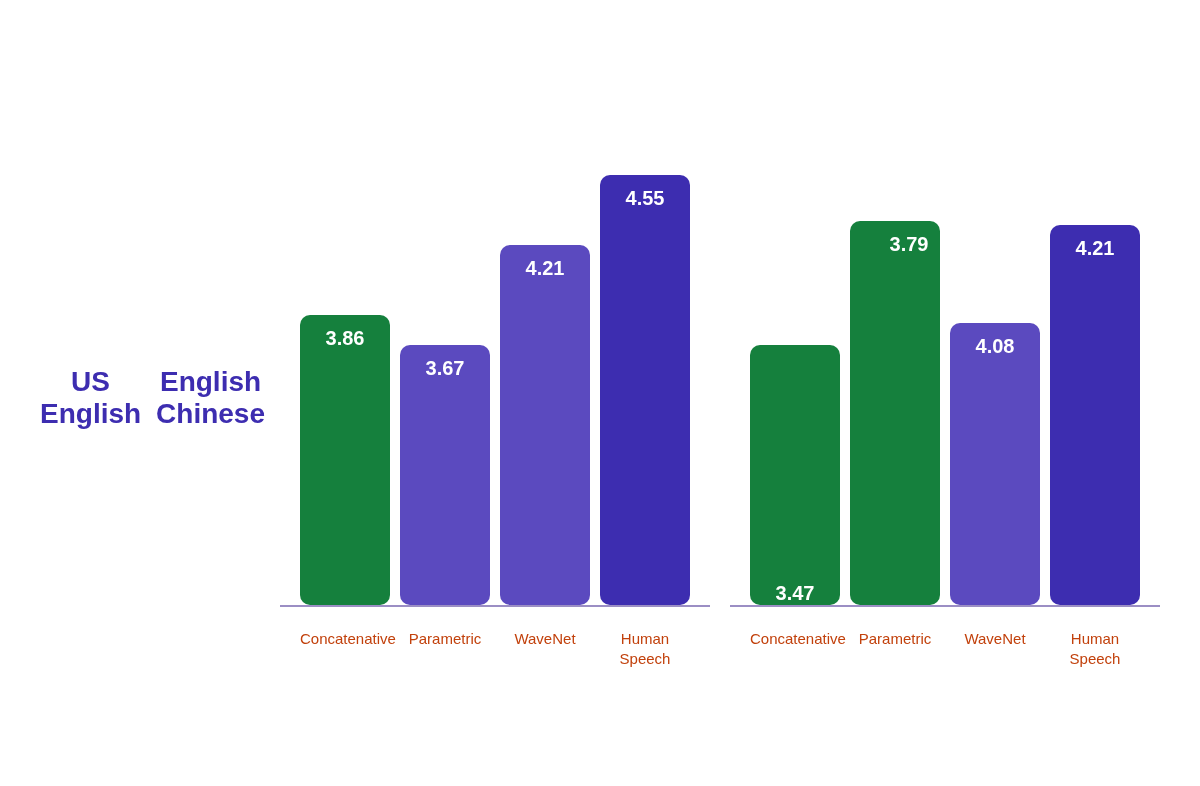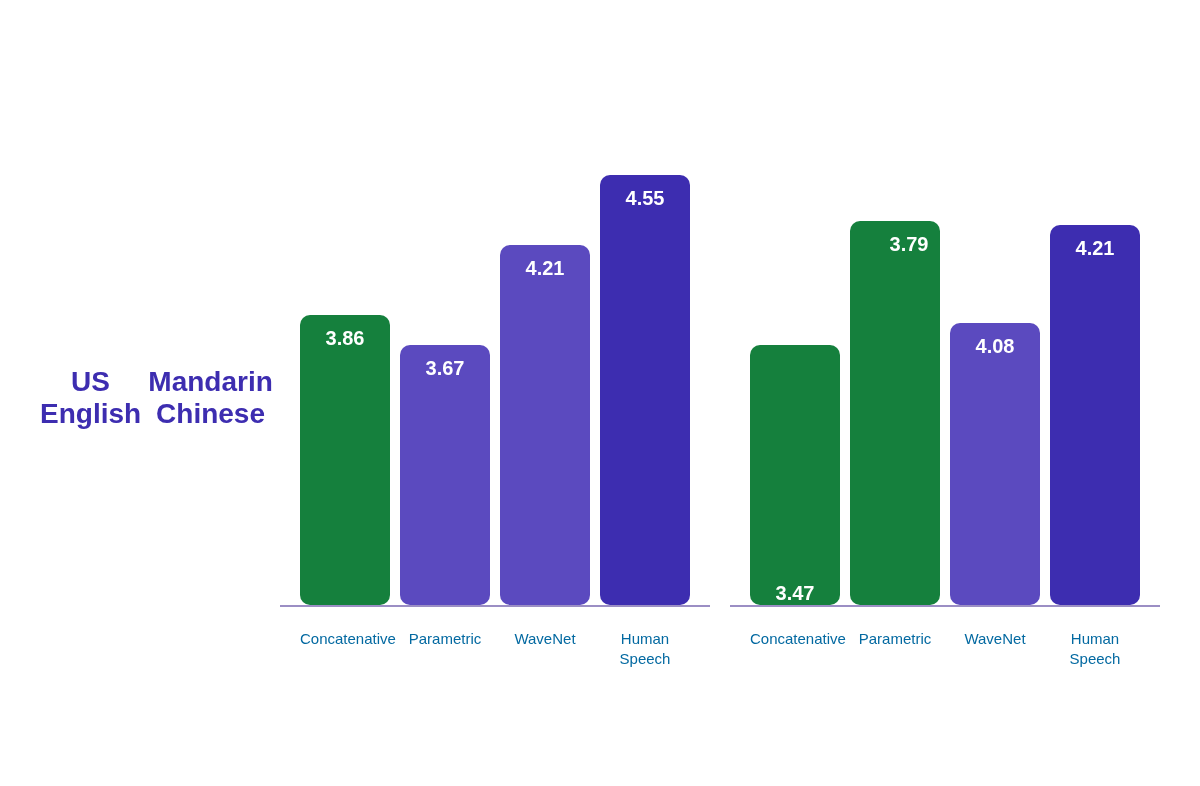--- a/index.html
+++ b/index.html
@@ -71,31 +71,31 @@
       width: 100%;
       justify-content: center;
       gap: 10px;
       padding: 14px 20px 0 20px;
       margin-top: 8px;
     }
     .x-label {
       width: 90px;
       text-align: center;
       font-size: 15px;
-      color: #0369a1;
+      color: #c2410c;
       line-height: 1.3;
     }
   </style>
 </head>
 <body>
 
 <div class="chart-container">
   <div class="titles-row">
     <div class="chart-title">US English</div>
-    <div class="chart-title">Mandarin Chinese</div>
+    <div class="chart-title">English Chinese</div>
   </div>
 
   <div style="display:flex; width:100%; align-items:flex-end; height:520px;">
 
     <div style="flex:1; display:flex; flex-direction:column; align-items:center;">
       <div class="bars-area" id="left-bars">
       <div class="bar-group">
             <div class="bar bar-light-purple" style="height: 290px;">
               <span class="bar-label">3.86</span>
             </div>

